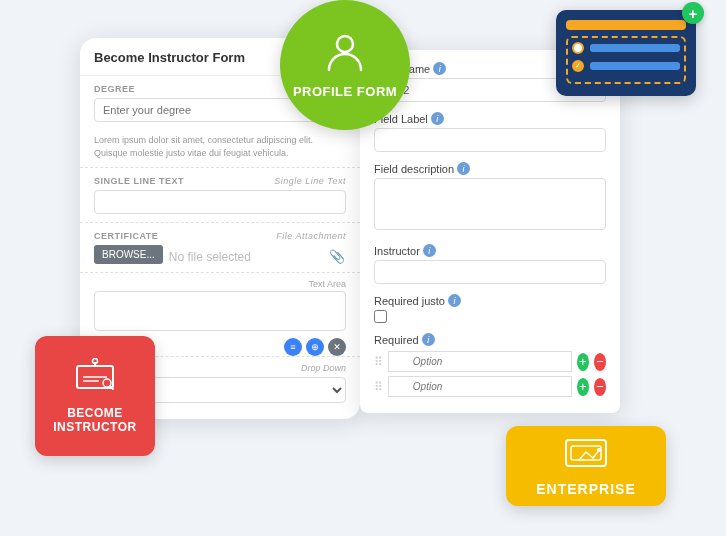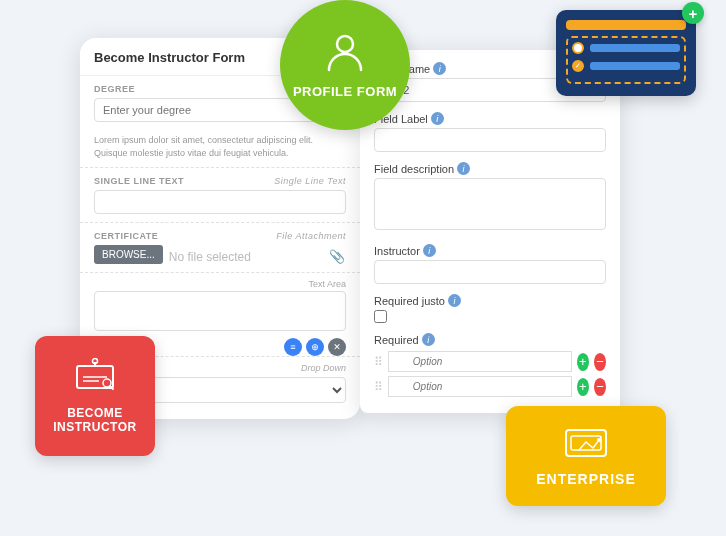--- a/index.html
+++ b/index.html
@@ -338,21 +338,21 @@
       line-height: 1.2;
       text-transform: uppercase;
     }
 
     
     .enterprise-badge {
       position: absolute;
       bottom: 30px;
       right: 60px;
       width: 160px;
-      height: 100px;
+      height: 80px;
       background: #f5bc00;
       border-radius: 12px;
       display: flex;
       flex-direction: column;
       align-items: center;
       justify-content: center;
       z-index: 10;
       box-shadow: 0 4px 16px rgba(0,0,0,0.18);
     }
     .enterprise-icon {

